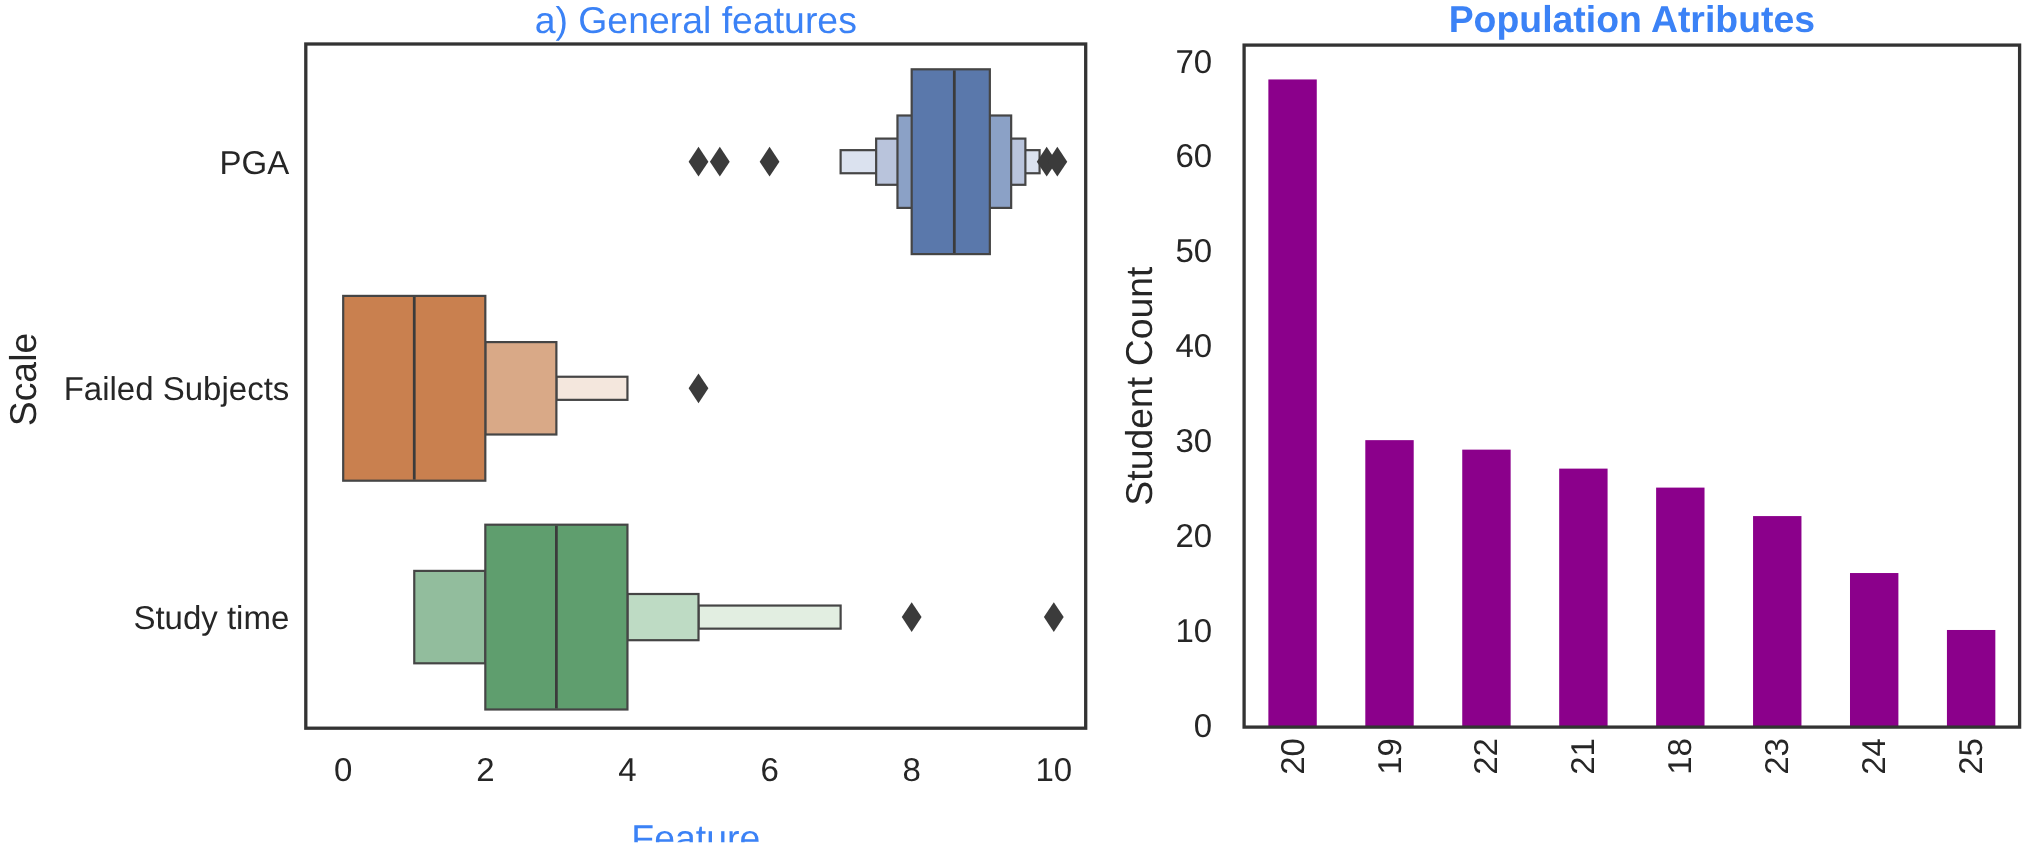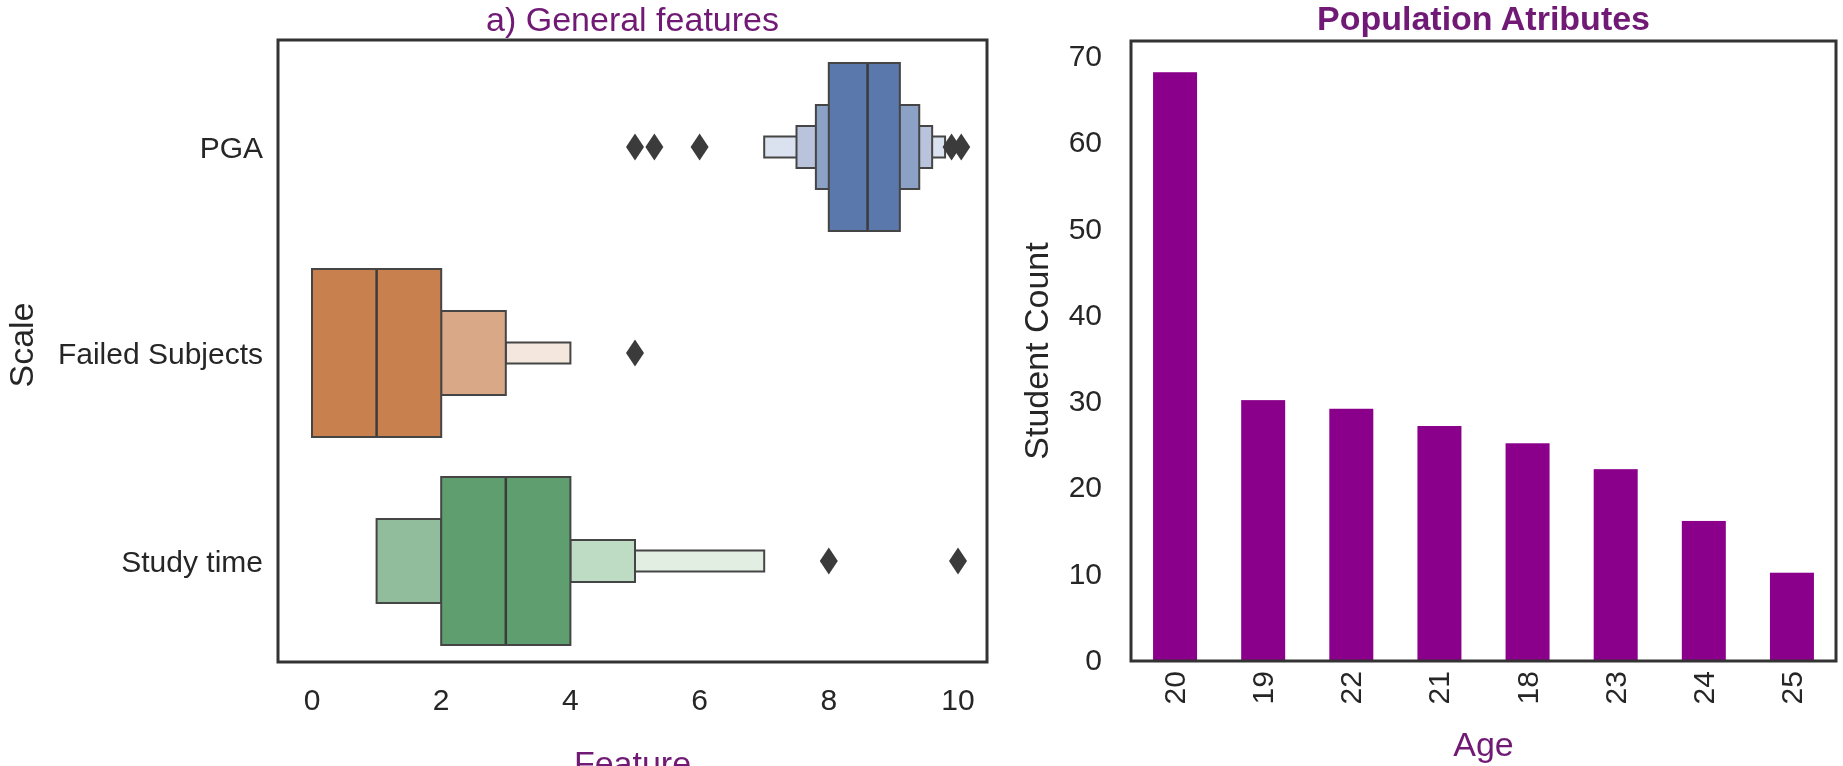--- a/index.html
+++ b/index.html
@@ -6,21 +6,21 @@
   .fig{
     position:relative;
     width:1843px;height:766px;
     background:#ffffff;
     font-family:"Liberation Sans", sans-serif;
     color:#262626;
     overflow:hidden;
   }
   .fig svg{position:absolute;left:0;top:0;}
   svg text{font-family:"Liberation Sans", sans-serif;}
-  .htext{position:absolute;font-size:34px;line-height:1.1;text-align:center;color:#701a75;white-space:nowrap;}
+  .htext{position:absolute;font-size:34px;line-height:1.1;text-align:center;color:#3b82f6;white-space:nowrap;}
   .vtext{position:absolute;font-size:34px;line-height:1.1;color:#262626;white-space:nowrap;
          transform:translate(-50%,-50%) rotate(-90deg);}
 </style>
 </head>
 <body>
 
 <div class="fig">
 
   <svg id="plot-svg" width="1843" height="766" viewBox="0 0 1843 766">
       <rect x="764.1999999999999" y="136.5" width="180.8800000000001" height="21" fill="#dbe2ef" stroke="#454545" stroke-width="2"></rect>
@@ -81,19 +81,18 @@
       <text x="1102" y="65.97000000000003" text-anchor="end" font-size="30" fill="#262626">70</text>
       <rect x="1131" y="41" width="705" height="620" fill="none" stroke="#333333" stroke-width="3"></rect>
     </svg>
 
   <div class="htext" style="left:278px;top:1px;width:709px;">a) General features</div>
 
   <div class="htext" style="left:1131px;top:0px;width:705px;font-weight:bold;">Population Atributes</div>
 
   <div class="htext" style="left:278px;top:721px;width:709px;margin-top:24px;">Feature</div>
 
-  <div class="htext" style="left:1131px;top:726px;width:705px;">Age</div>
 
   <div class="vtext" style="left:22px;top:345px;">Scale</div>
 
   <div class="vtext" style="left:1037px;top:351px;">Student Count</div>
 
 </div>
 
 </body></html>

